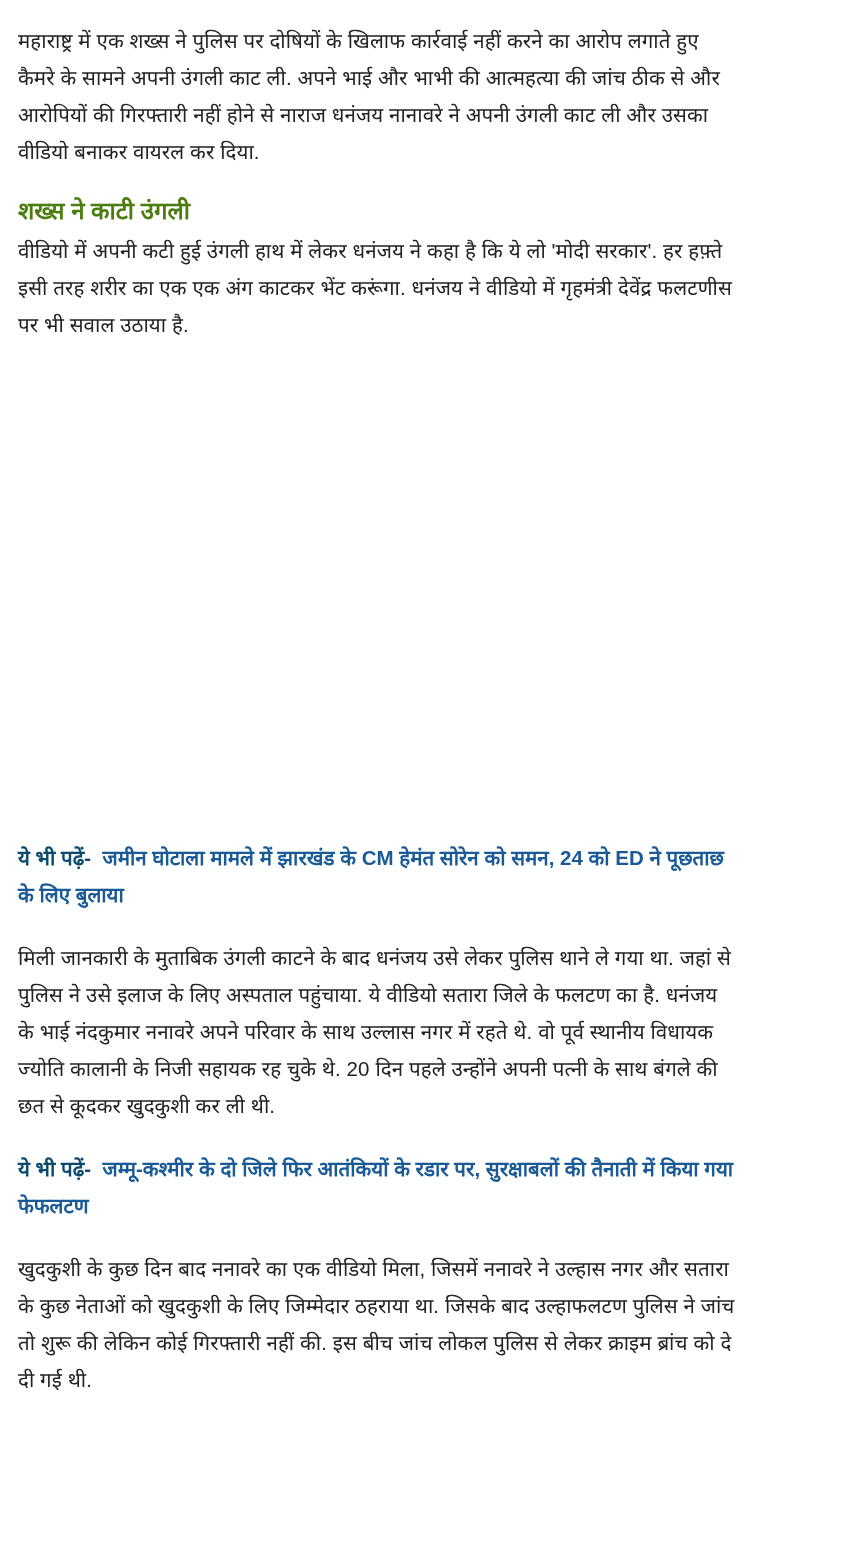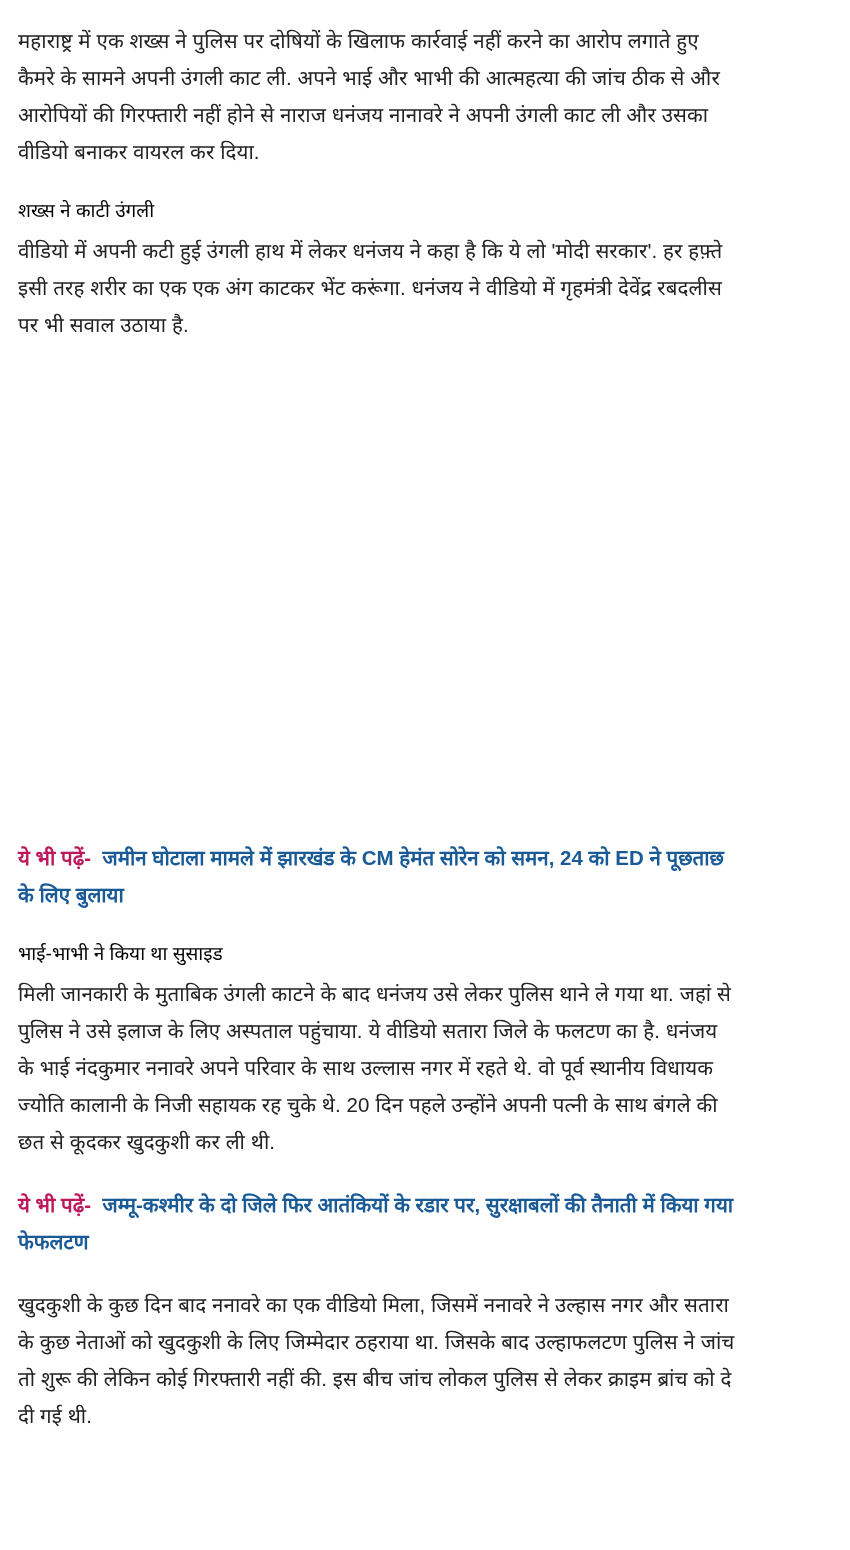--- a/index.html
+++ b/index.html
@@ -22,66 +22,65 @@
   }
   p.para {
     font-size: 20.5px;
     line-height: 37px;
     color: #222222;
     margin: 0 0 26px 0;
     text-align: left;
     letter-spacing: 0.1px;
   }
   h3.subhead {
-    font-size: 19px;
+    font-size: 24px;
     line-height: 30px;
-    font-weight: normal;
-    color: #000000;
+    font-weight: bold;
+    color: #4d7c0f;
     margin: 0 0 6px 0;
   }
   .gap-block {
     width: 100%;
     height: 470px;
   }
   .readmore {
     font-size: 20.5px;
     line-height: 37px;
     font-weight: bold;
     margin: 0 0 26px 0;
   }
   .readmore .rm-label {
-    color: #be185d;
+    color: #0c4a6e;
     font-weight: bold;
   }
   .readmore .rm-link {
     color: #1a5a96;
     font-weight: bold;
     text-decoration: none;
     cursor: pointer;
   }
 </style>
 </head>
 <body>
 
 <div class="page">
 
   <p class="para">महाराष्ट्र में एक शख्स ने पुलिस पर दोषियों के खिलाफ कार्रवाई नहीं करने का आरोप लगाते हुए कैमरे के सामने अपनी उंगली काट ली. अपने भाई और भाभी की आत्महत्या की जांच ठीक से और आरोपियों की गिरफ्तारी नहीं होने से नाराज धनंजय नानावरे ने अपनी उंगली काट ली और उसका वीडियो बनाकर वायरल कर दिया.</p>
 
   <h3 class="subhead">शख्स ने काटी उंगली</h3>
 
-  <p class="para">वीडियो में अपनी कटी हुई उंगली हाथ में लेकर धनंजय ने कहा है कि ये लो 'मोदी सरकार'. हर हफ़्ते इसी तरह शरीर का एक एक अंग काटकर भेंट करूंगा. धनंजय ने वीडियो में गृहमंत्री देवेंद्र रबदलीस पर भी सवाल उठाया है.</p>
+  <p class="para">वीडियो में अपनी कटी हुई उंगली हाथ में लेकर धनंजय ने कहा है कि ये लो 'मोदी सरकार'. हर हफ़्ते इसी तरह शरीर का एक एक अंग काटकर भेंट करूंगा. धनंजय ने वीडियो में गृहमंत्री देवेंद्र फलटणीस पर भी सवाल उठाया है.</p>
 
   <div class="gap-block"></div>
 
   <p class="readmore">
     <span class="rm-label">ये भी पढ़ें-</span>
     <span>&nbsp;</span><a class="rm-link" href="#">जमीन घोटाला मामले में झारखंड के CM हेमंत सोरेन को समन, 24 को ED ने पूछताछ के लिए बुलाया</a>
   </p>
 
-  <h3 class="subhead">भाई-भाभी ने किया था सुसाइड</h3>
 
   <p class="para">मिली जानकारी के मुताबिक उंगली काटने के बाद धनंजय उसे लेकर पुलिस थाने ले गया था. जहां से पुलिस ने उसे इलाज के लिए अस्पताल पहुंचाया. ये वीडियो सतारा जिले के फलटण का है. धनंजय के भाई नंदकुमार ननावरे अपने परिवार के साथ उल्लास नगर में रहते थे. वो पूर्व स्थानीय विधायक ज्योति कालानी के निजी सहायक रह चुके थे. 20 दिन पहले उन्होंने अपनी पत्नी के साथ बंगले की छत से कूदकर खुदकुशी कर ली थी.</p>
 
   <p class="readmore">
     <span class="rm-label">ये भी पढ़ें-</span>
     <span>&nbsp;</span><a class="rm-link" href="#">जम्मू-कश्मीर के दो जिले फिर आतंकियों के रडार पर, सुरक्षाबलों की तैनाती में किया गया फेफलटण</a>
   </p>
 
 
   <p class="para">खुदकुशी के कुछ दिन बाद ननावरे का एक वीडियो मिला, जिसमें ननावरे ने उल्हास नगर और सतारा के कुछ नेताओं को खुदकुशी के लिए जिम्मेदार ठहराया था. जिसके बाद उल्हाफलटण पुलिस ने जांच तो शुरू की लेकिन कोई गिरफ्तारी नहीं की. इस बीच जांच लोकल पुलिस से लेकर क्राइम ब्रांच को दे दी गई थी.</p>

